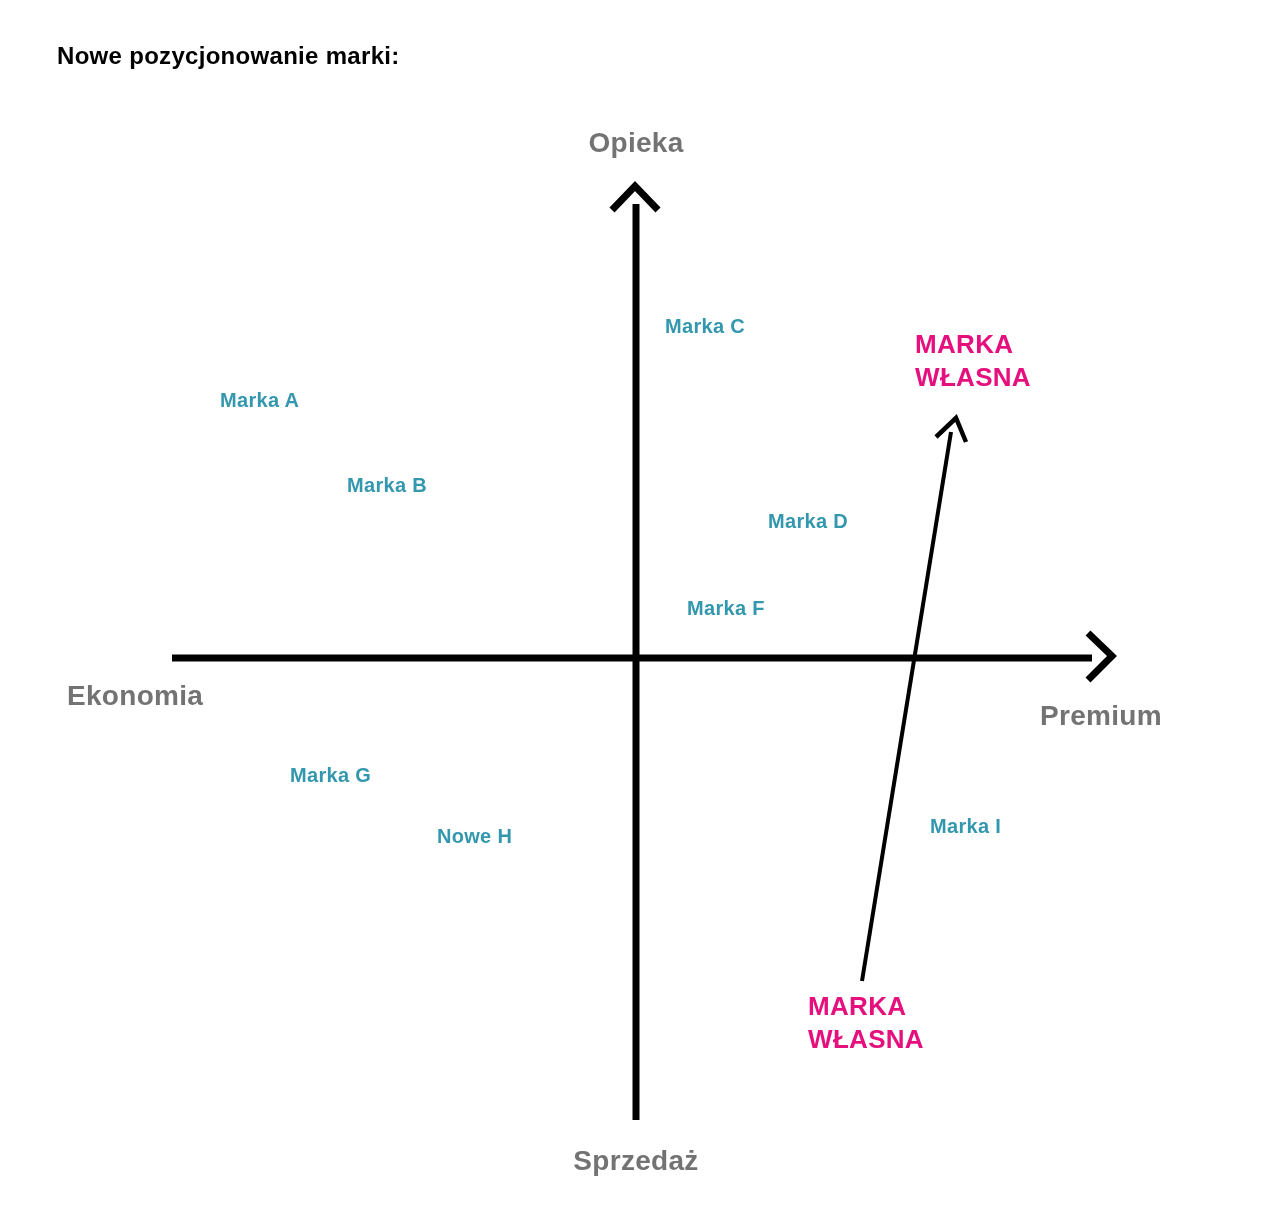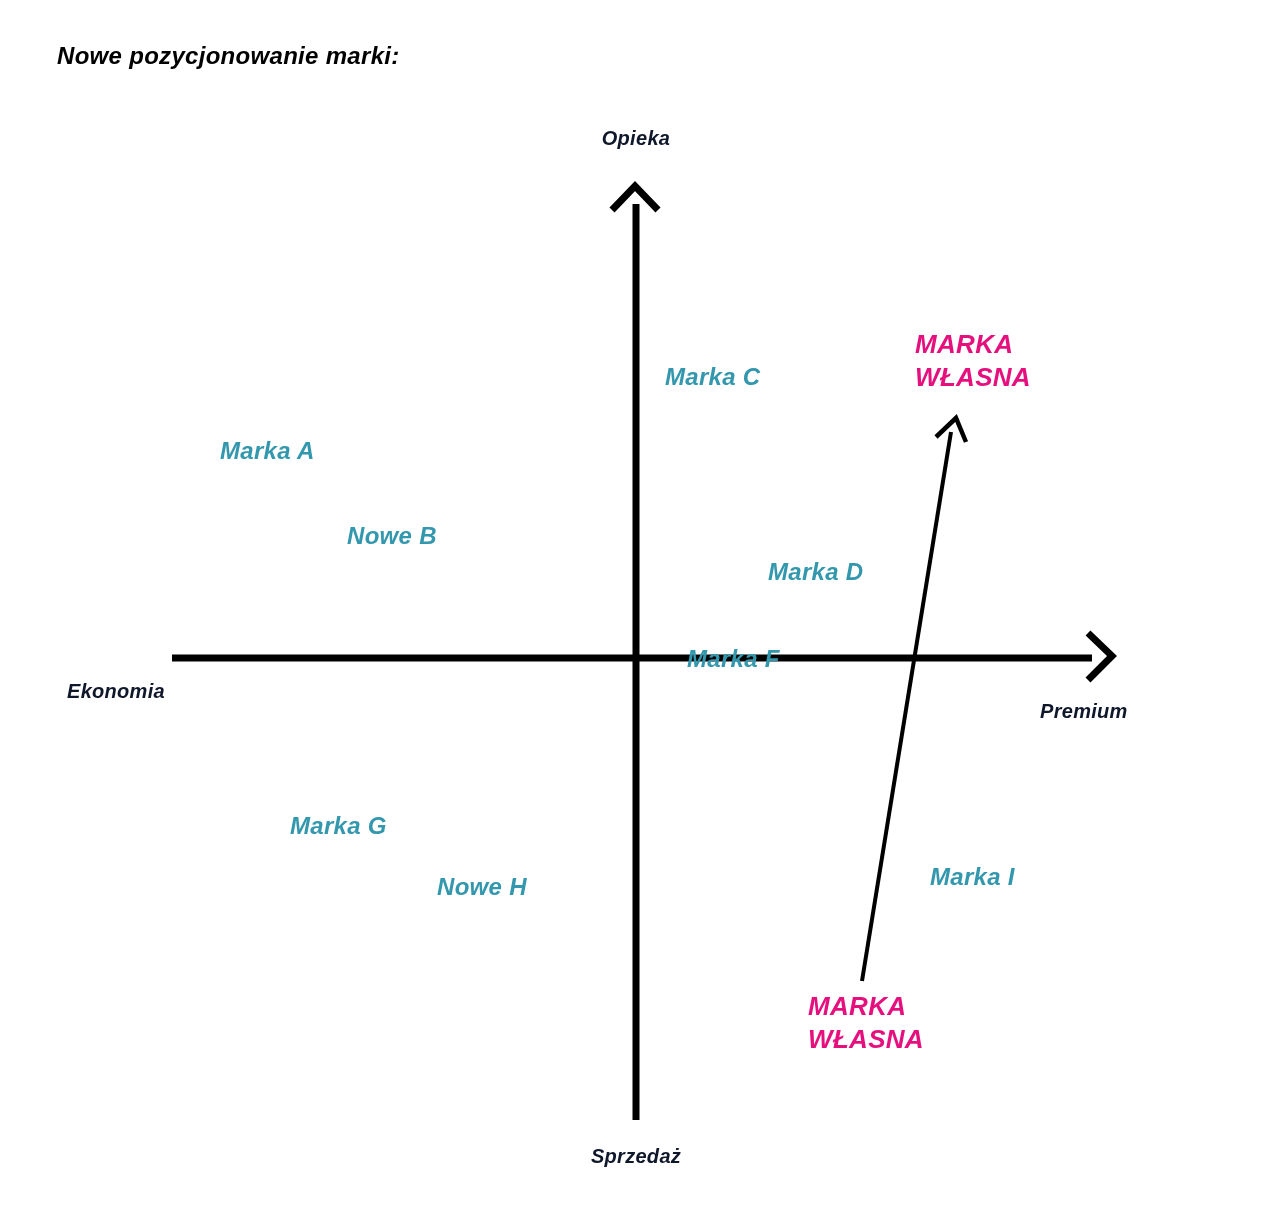--- a/index.html
+++ b/index.html
@@ -7,54 +7,52 @@
     padding: 0;
     background: #ffffff;
   }
   #canvas {
     position: relative;
     width: 1280px;
     height: 1208px;
     background: #ffffff;
     font-family: "Liberation Sans", "DejaVu Sans", sans-serif;
     overflow: hidden;
-    font-style: italic;
   }
   #axes-svg {
     position: absolute;
     left: 0; top: 0;
     width: 1280px; height: 1226px;
   }
   .page-title {
     position: absolute;
     left: 57px; top: 42px;
     font-size: 24px;
     font-weight: 700;
     color: #000000;
     letter-spacing: 0.3px;
   }
   .axis-label {
     position: absolute;
-    font-size: 20px;
+    font-size: 28px;
     font-weight: 700;
-    color: #0f172a;
+    color: #737373;
     letter-spacing: 0.3px;
     white-space: nowrap;
   }
   .centered {
     transform: translateX(-50%);
   }
   .brand-label {
     position: absolute;
-    font-size: 24px;
+    font-size: 20px;
     font-weight: 700;
     color: var(--brand-label, #3397AE);
     letter-spacing: 0.3px;
     white-space: nowrap;
-    margin-top: 48px;
   }
   .own-brand-label {
     position: absolute;
     font-size: 26px;
     font-weight: 700;
     color: var(--own-brand-label, #E5107D);
     letter-spacing: 0.3px;
     white-space: pre-line;
     text-align: left;
     line-height: 33px;
@@ -87,21 +85,21 @@
   <div class="axis-label centered" style="left:636px; top:127px;">Opieka</div>
 
   <div class="axis-label centered" style="left:636px; top:1145px;">Sprzedaż</div>
 
   <div class="axis-label" style="left:67px; top:680px;">Ekonomia</div>
 
   <div class="axis-label" style="left:1040px; top:680px;margin-top:20px;">Premium</div>
 
   <div class="brand-label" style="left: 220px; top: 389px;">Marka A</div>
 
-  <div class="brand-label" style="left: 347px; top: 474px;">Nowe B</div>
+  <div class="brand-label" style="left: 347px; top: 474px;">Marka B</div>
 
   <div class="brand-label" style="left: 665px; top: 315px;">Marka C</div>
 
   <div class="brand-label" style="left: 768px; top: 510px; text-align: right;">Marka D</div>
 
   <div class="brand-label" style="left: 687px; top: 597px;">Marka F</div>
 
   <div class="brand-label" style="left: 290px; top: 764px;">Marka G</div>
 
   <div class="brand-label" style="left: 437px; top: 825px;">Nowe H</div>

